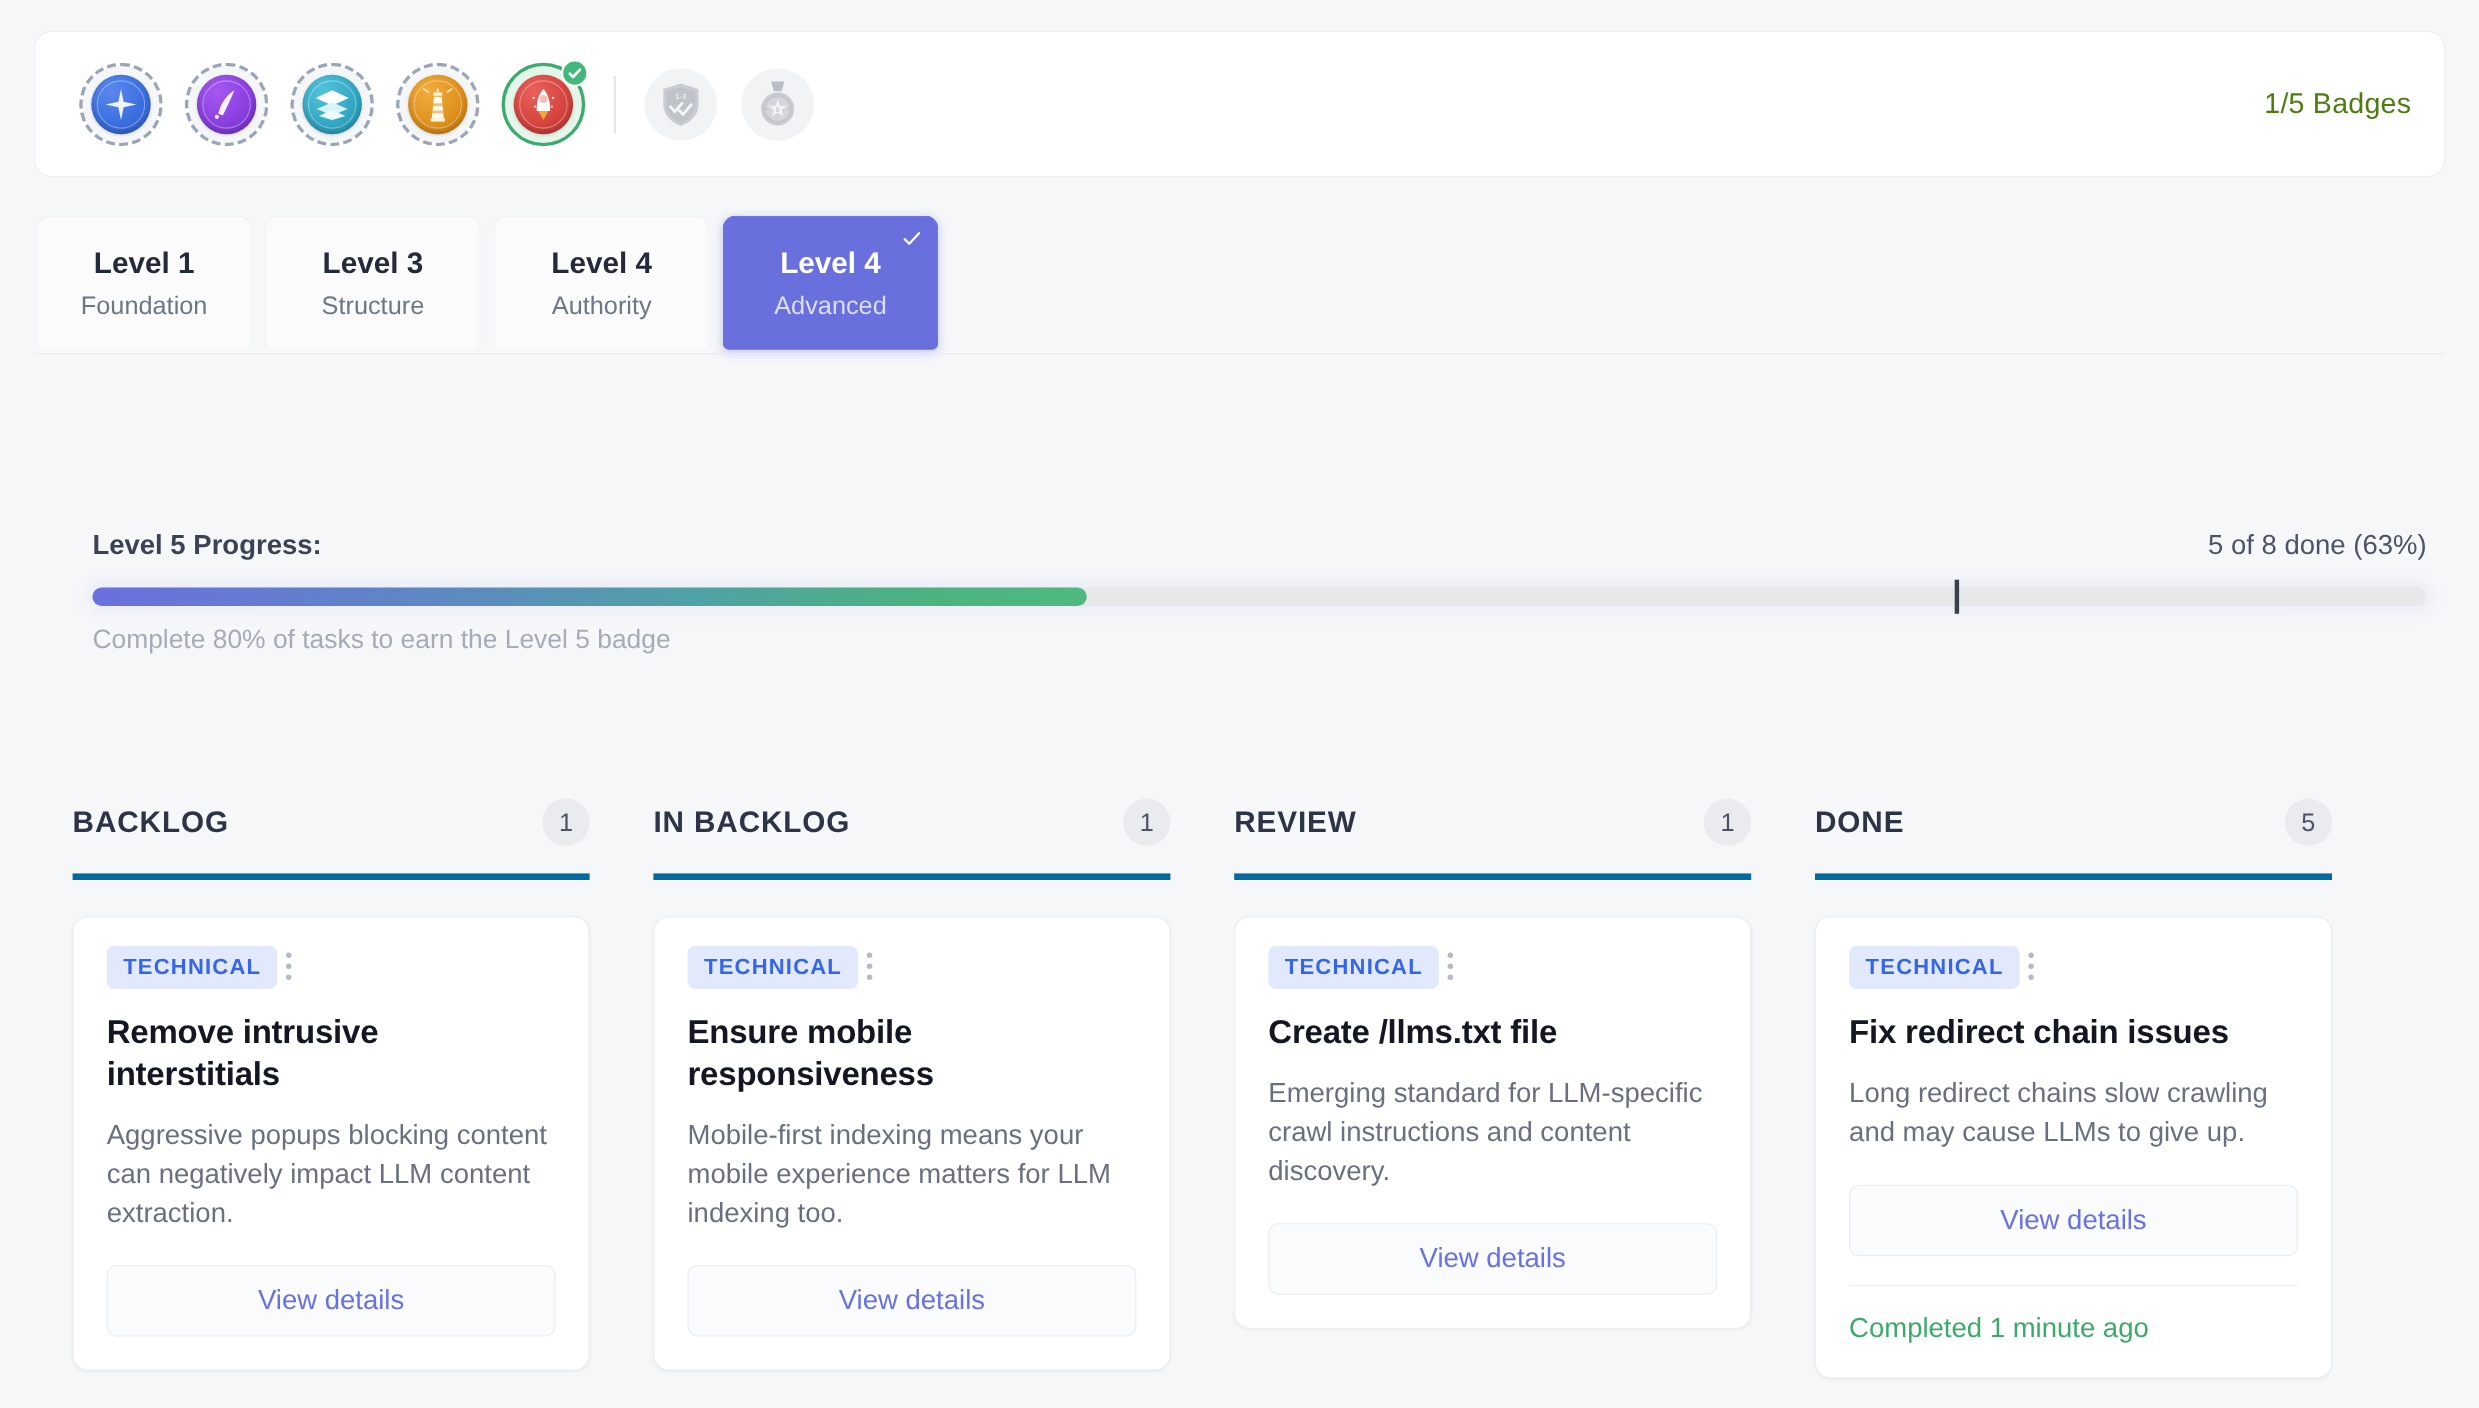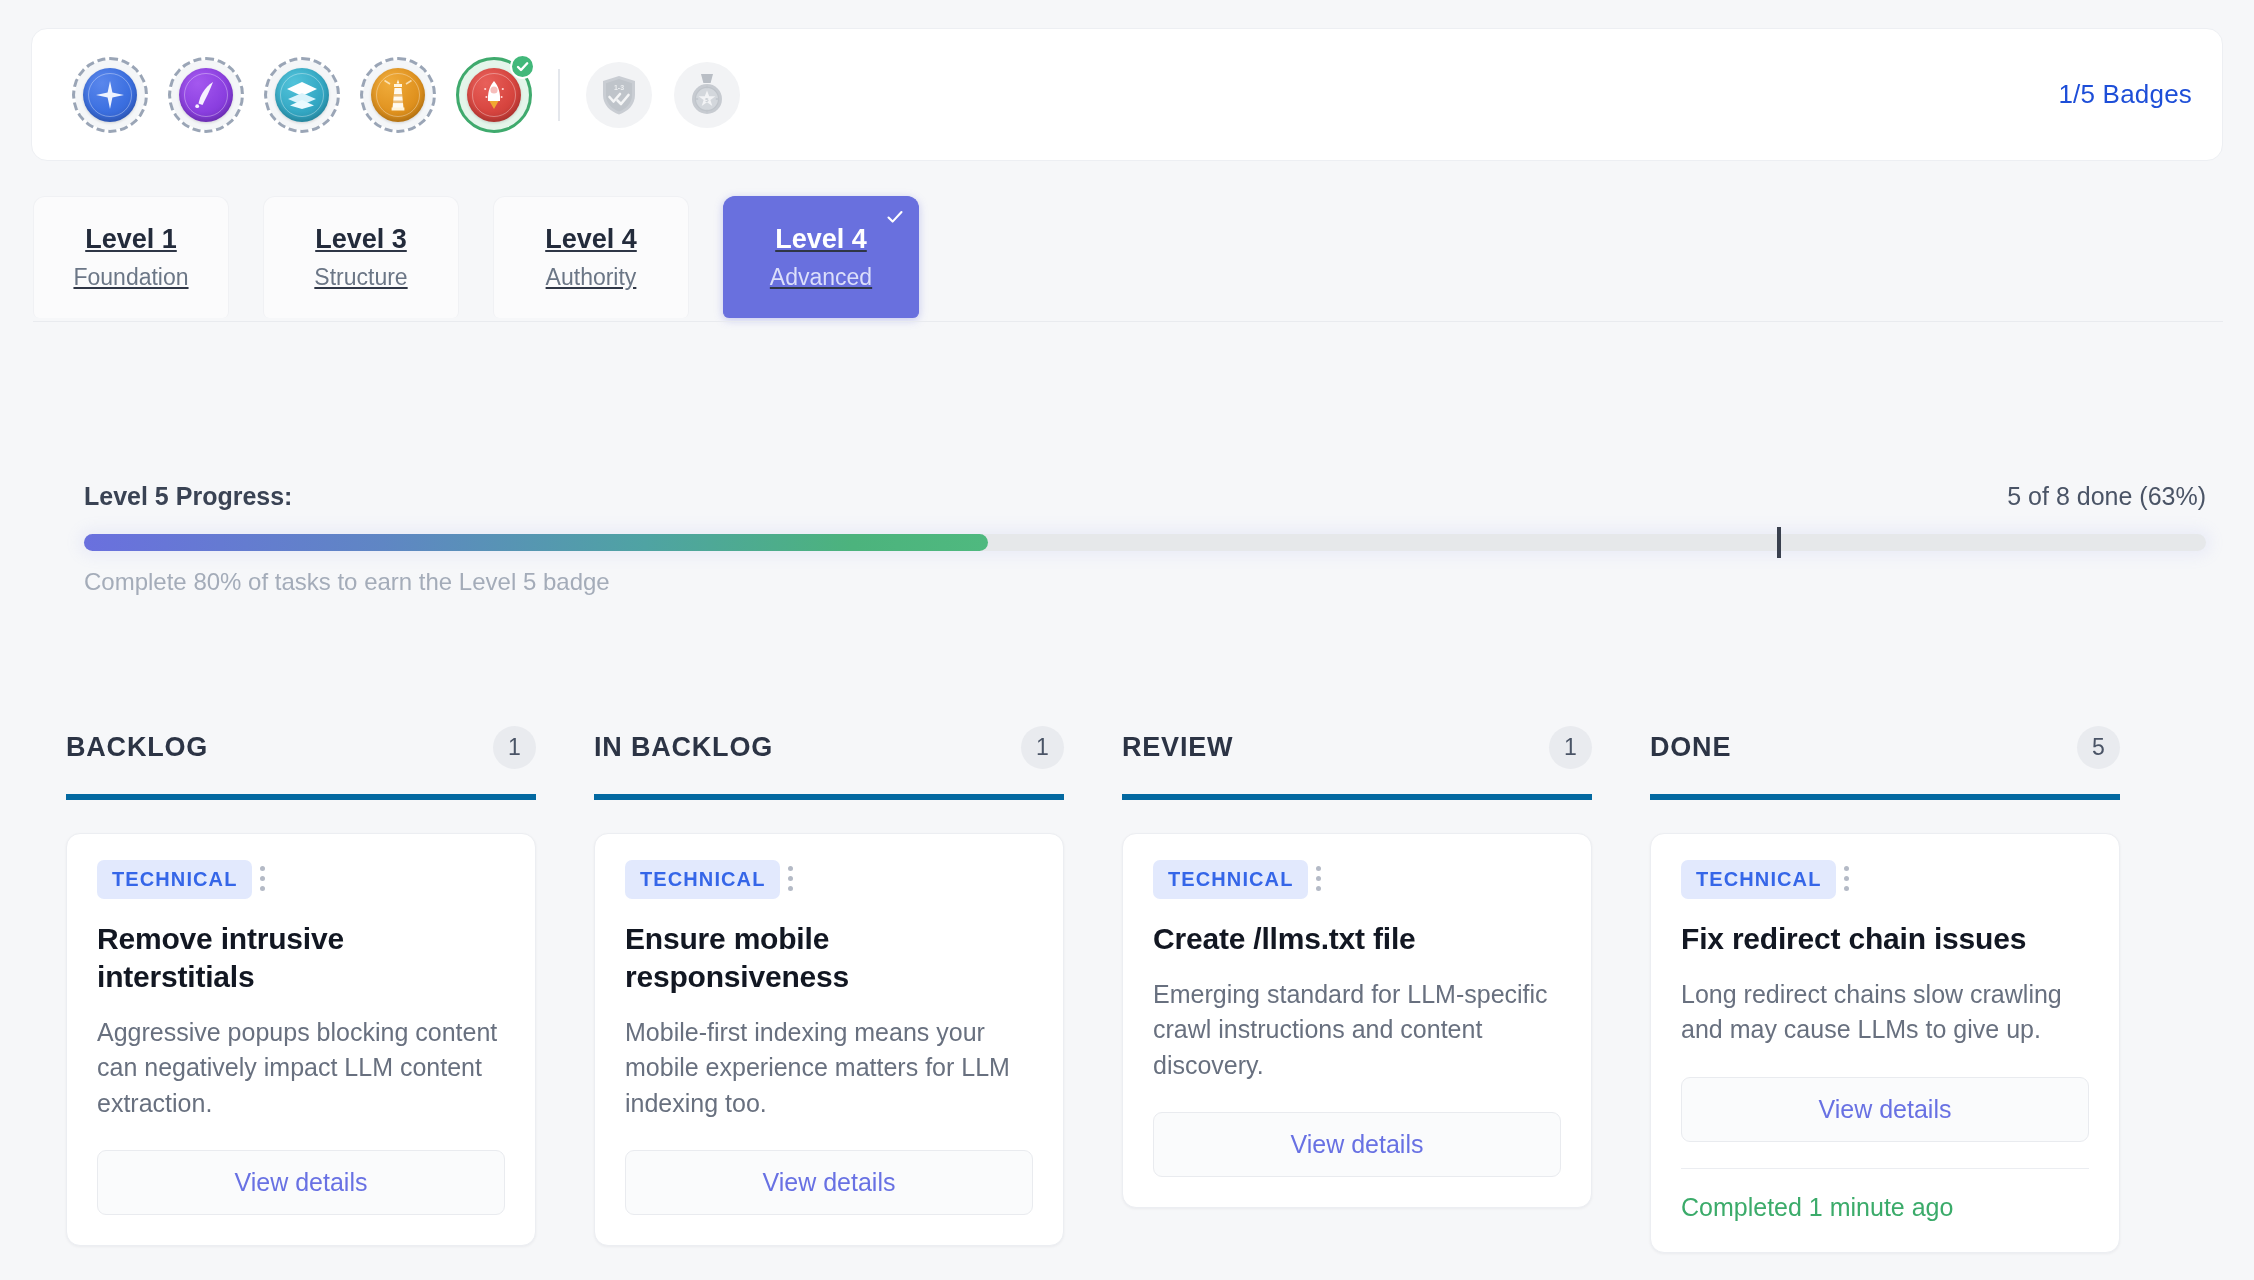--- a/index.html
+++ b/index.html
@@ -138,32 +138,31 @@
     border-radius: 50%;
     background: #f2f3f5;
     display: flex;
     align-items: center;
     justify-content: center;
   }
 
   .badge-count {
     margin-left: auto;
     font-size: 26px;
-    color: #1d4ed8;
+    color: #4d7c0f;
     letter-spacing: .2px;
   }
 
   
   .level-tabs {
     position: absolute;
     left: 33px;
     top: 196px;
     display: flex;
-    gap: 34px;
-    text-decoration: underline;
+    gap: 12px;
   }
 
   .level-tab {
     width: 196px;
     height: 122px;
     border-radius: 12px 12px 6px 6px;
     background: #fbfbfc;
     border: 1px solid #f0f1f4;
     border-bottom: none;
     display: flex;

